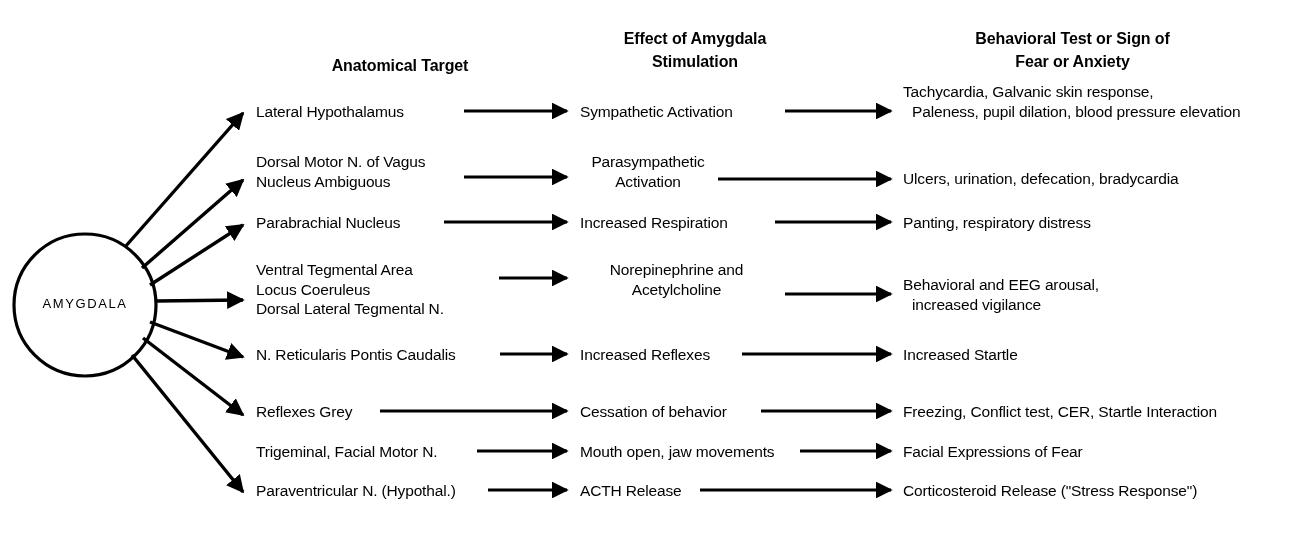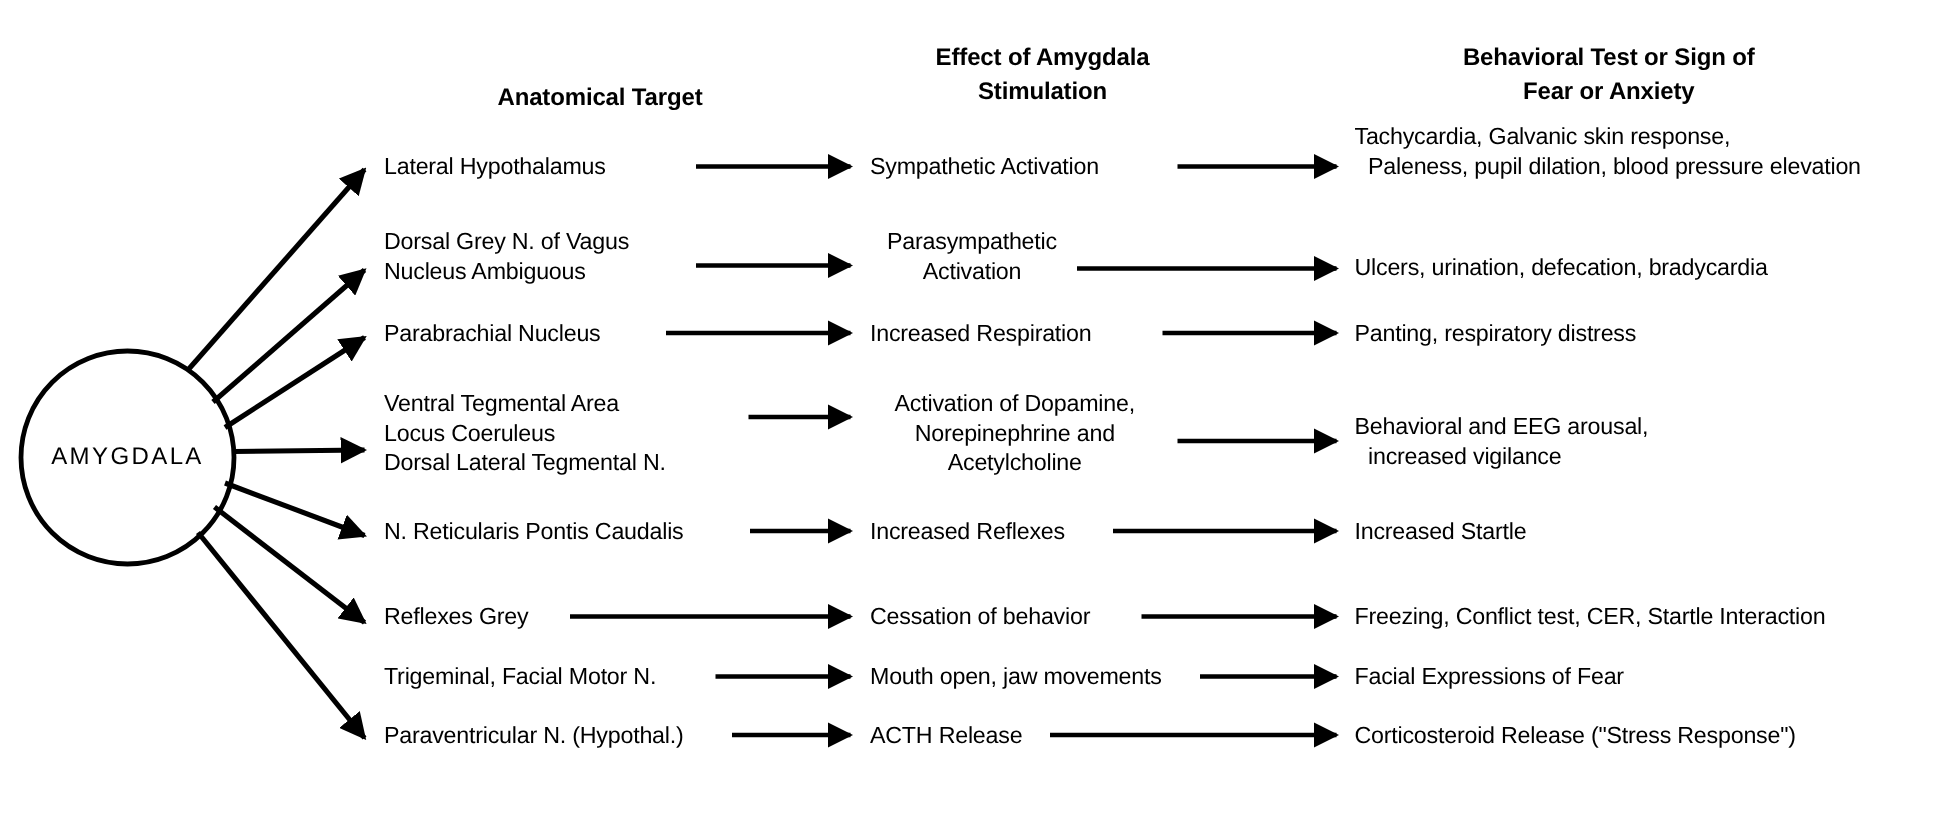--- a/index.html
+++ b/index.html
@@ -30,21 +30,21 @@
     line-height:19.5px;
     letter-spacing:-0.15px;
     white-space:nowrap;
   }
   .node-text.wrap{white-space:normal;}
   .c-center{text-align:center;}
   .c-left{text-align:left;}
 
   .amy-label{
     position:absolute;
-    font-size:16px;
+    font-size:13px;
     letter-spacing:1.6px;
     text-align:center;
     width:160px;
     left:5px;
     top:296px;
   }
 </style>
 </head>
 <body>
 
@@ -110,40 +110,39 @@
   </div>
 
   <div class="node-text c-left" style="left:256px;top:102px;">Lateral Hypothalamus</div>
   <div class="node-text c-left" style="left:580px;top:102px;">Sympathetic Activation</div>
   <div class="node-text c-left wrap" style="left:903px;top:82px;width:392px;">
     <div>Tachycardia, Galvanic skin response,</div>
     <div style="padding-left:9px;">Paleness, pupil dilation, blood pressure elevation</div>
   </div>
 
   <div class="node-text c-left" style="left:256px;top:152px;">
-    <div>Dorsal Grey N. of Vagus</div>
+    <div>Dorsal Motor N. of Vagus</div>
     <div>Nucleus Ambiguous</div>
   </div>
   <div class="node-text c-center" style="left:578px;top:152px;width:140px;">
     <div>Parasympathetic</div>
     <div>Activation</div>
   </div>
   <div class="node-text c-left" style="left:903px;top:169px;">Ulcers, urination, defecation, bradycardia</div>
 
   <div class="node-text c-left" style="left:256px;top:213px;">Parabrachial Nucleus</div>
   <div class="node-text c-left" style="left:580px;top:213px;">Increased Respiration</div>
   <div class="node-text c-left" style="left:903px;top:213px;">Panting, respiratory distress</div>
 
   <div class="node-text c-left" style="left:256px;top:260px;">
     <div>Ventral Tegmental Area</div>
     <div>Locus Coeruleus</div>
     <div>Dorsal Lateral Tegmental N.</div>
   </div>
   <div class="node-text c-center" style="left:569px;top:260px;width:215px;">
-    <div>Activation of Dopamine,</div>
     <div>Norepinephrine and</div>
     <div>Acetylcholine</div>
   </div>
   <div class="node-text c-left" style="left:903px;top:275px;">
     <div>Behavioral and EEG arousal,</div>
     <div style="padding-left:9px;">increased vigilance</div>
   </div>
 
   <div class="node-text c-left" style="left:256px;top:345px;">N. Reticularis Pontis Caudalis</div>
   <div class="node-text c-left" style="left:580px;top:345px;">Increased Reflexes</div>

